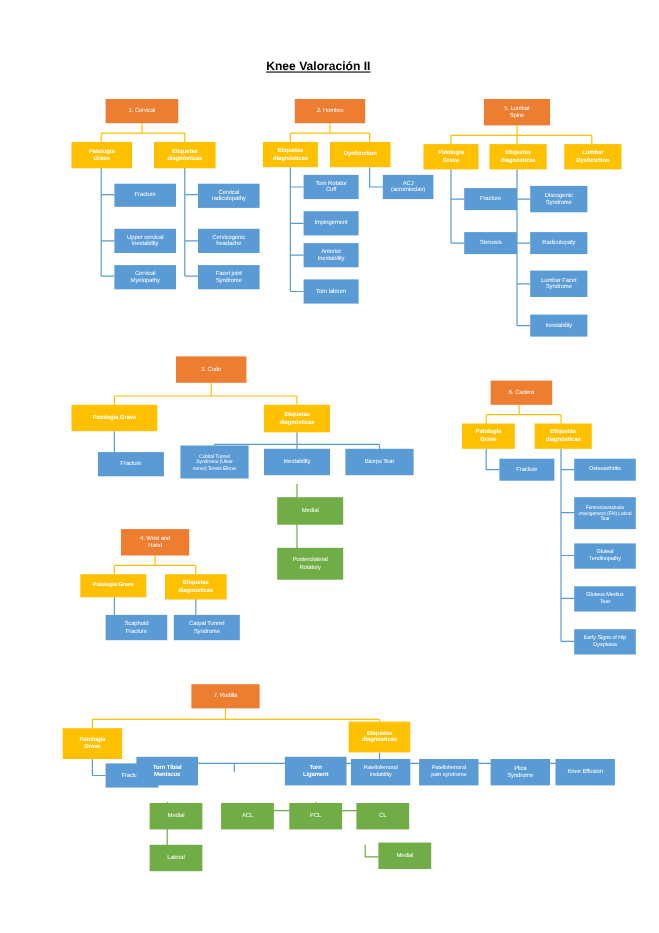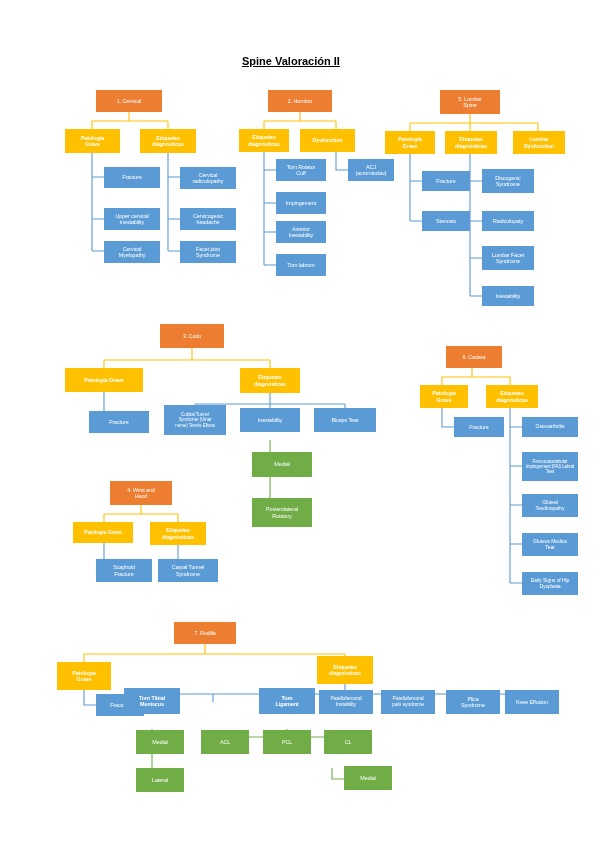--- a/index.html
+++ b/index.html
@@ -28,21 +28,21 @@
   svg.links path{fill:none;stroke-width:1.1;}
   .ly{stroke:#FFC000;}
   .lb{stroke:#5B9BD5;}
   .lg{stroke:#70AD47;}
 </style>
 </head>
 <body>
 
 <div id="canvas">
 
-  <div class="title" style="left:242px;top:55px;font-size:11px;">Spine Valoración II</div>
+  <div class="title" style="left:242px;top:55px;font-size:11px;">Knee Valoración II</div>
 
   <svg class="links" viewBox="0 0 599 848">
 
     <path class="ly" d="M129 112 L129 121 M92 121 L168 121 M92 121 L92 129 M168 121 L168 129"></path>
     <path class="lb" d="M92 152 L92 251 M92 177 L104 177 M92 219 L104 219 M92 251 L104 251"></path>
     <path class="lb" d="M168 152 L168 251 M168 177 L180 177 M168 219 L180 219 M168 251 L180 251"></path>
 
     <path class="ly" d="M300 112 L300 121 M264 121 L336 121 M264 121 L264 129 M336 121 L336 129"></path>
     <path class="lb" d="M264 152 L264 265 M264 170 L276 170 M264 203 L276 203 M264 232 L276 232 M264 265 L276 265"></path>
     <path class="lb" d="M336 152 L336 170 L348 170"></path>

